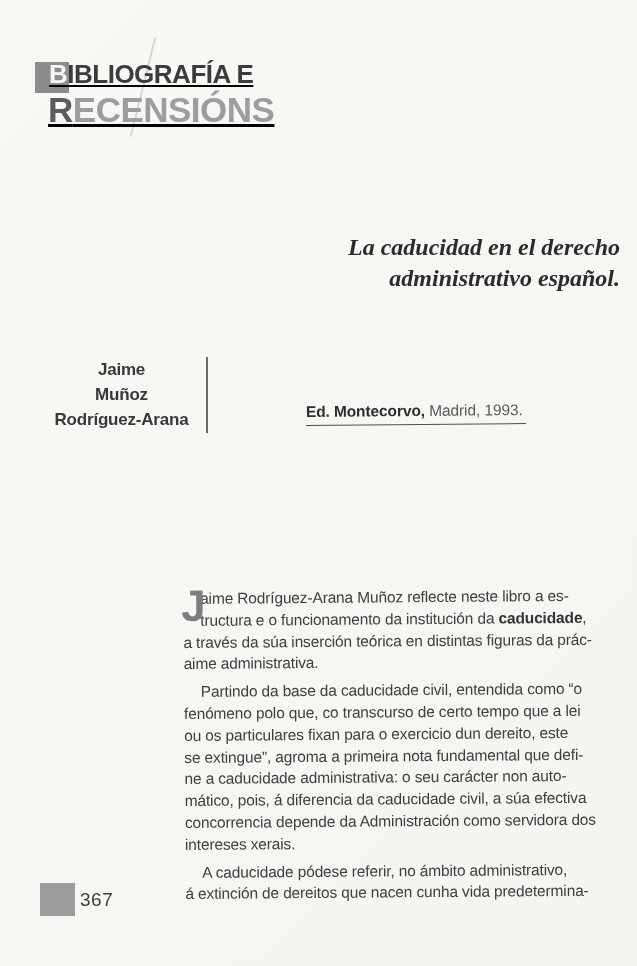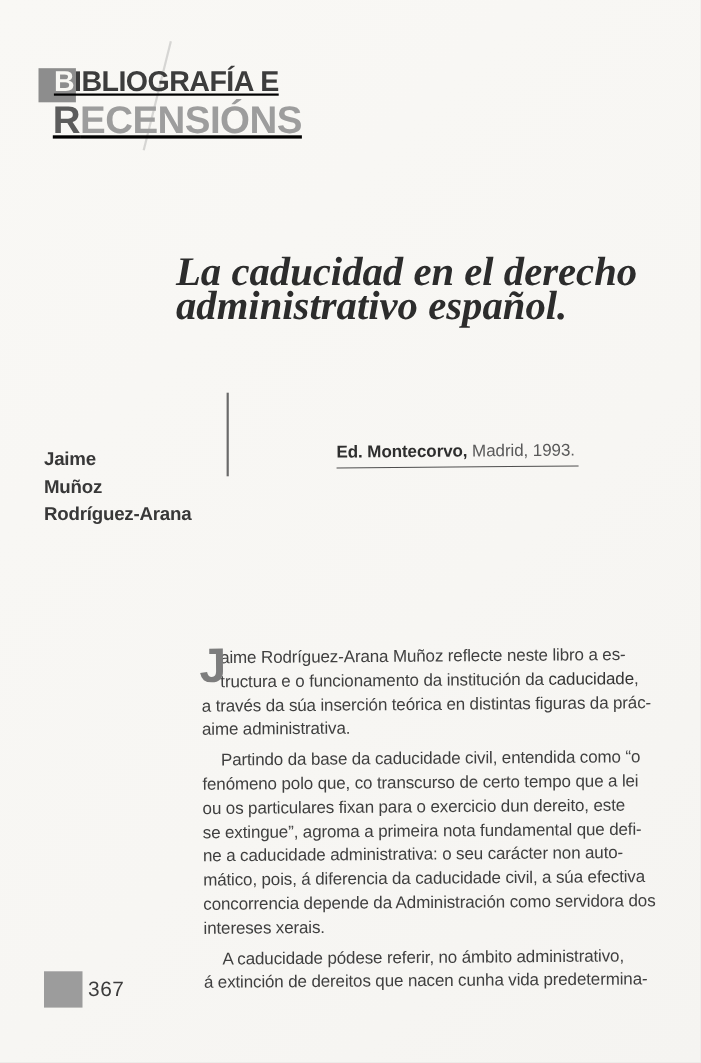--- a/index.html
+++ b/index.html
@@ -38,32 +38,32 @@
   .m-line2 {
     position: relative; z-index: 1;
     margin-top: 6px; padding-left: 13px;
     font-weight: bold; font-size: 35px; line-height: 30px;
     letter-spacing: -0.5px; color: #9d9d9d; white-space: nowrap;
   }
   .m-initial-r { color: #5c5c5c; }
   
   .book-title {
     position: absolute; left: 160px; top: 232px; width: 460px;
-    text-align: left;
+    text-align: right;
     font-family: "Liberation Serif", serif;
     font-style: italic; font-weight: bold;
-    font-size: 37px; line-height: 31px;
+    font-size: 24px; line-height: 31px;
     color: #2c2c2c;
   }
   
   .author {
     position: absolute; left: 40px; top: 357px; width: 163px;
-    text-align: left;
+    text-align: center;
     font-weight: bold; font-size: 17px; line-height: 25px;
-    color: #383838; letter-spacing: -0.2px; margin-top: 48px;
+    color: #383838; letter-spacing: -0.2px;
   }
   .author-rule {
     position: absolute; left: 206px; top: 357px;
     width: 2px; height: 76px; background: #6a6a6a;
   }
   .publisher {
     position: absolute; left: 306px; top: 402px;
     display: inline-block;
     font-size: 15.5px; line-height: 19px; letter-spacing: -0.1px;
     color: #5a5a5a;
@@ -83,21 +83,21 @@
   .para { position: relative; }
   .para + .para { margin-top: 6px; }
   .bodyline { white-space: nowrap; }
   .bodyline.hang { padding-left: 17px; }
   .bodyline.first-indent { text-indent: 17px; }
   .dropcap {
     position: absolute; left: -2px; top: -4px;
     font-size: 44px; line-height: 44px; font-weight: bold;
     color: #7d7d7d;
   }
-  .emph { font-weight: normal; color: #343434; }
+  .emph { font-weight: bold; color: #343434; }
   
   .f-square {
     position: absolute; left: 40px; top: 883px;
     width: 35px; height: 33px; background: #9c9c9c;
   }
   .f-num {
     position: absolute; left: 80px; top: 887px;
     font-size: 19px; line-height: 26px; color: #3c3c3c;
     letter-spacing: 0.5px;
   }

